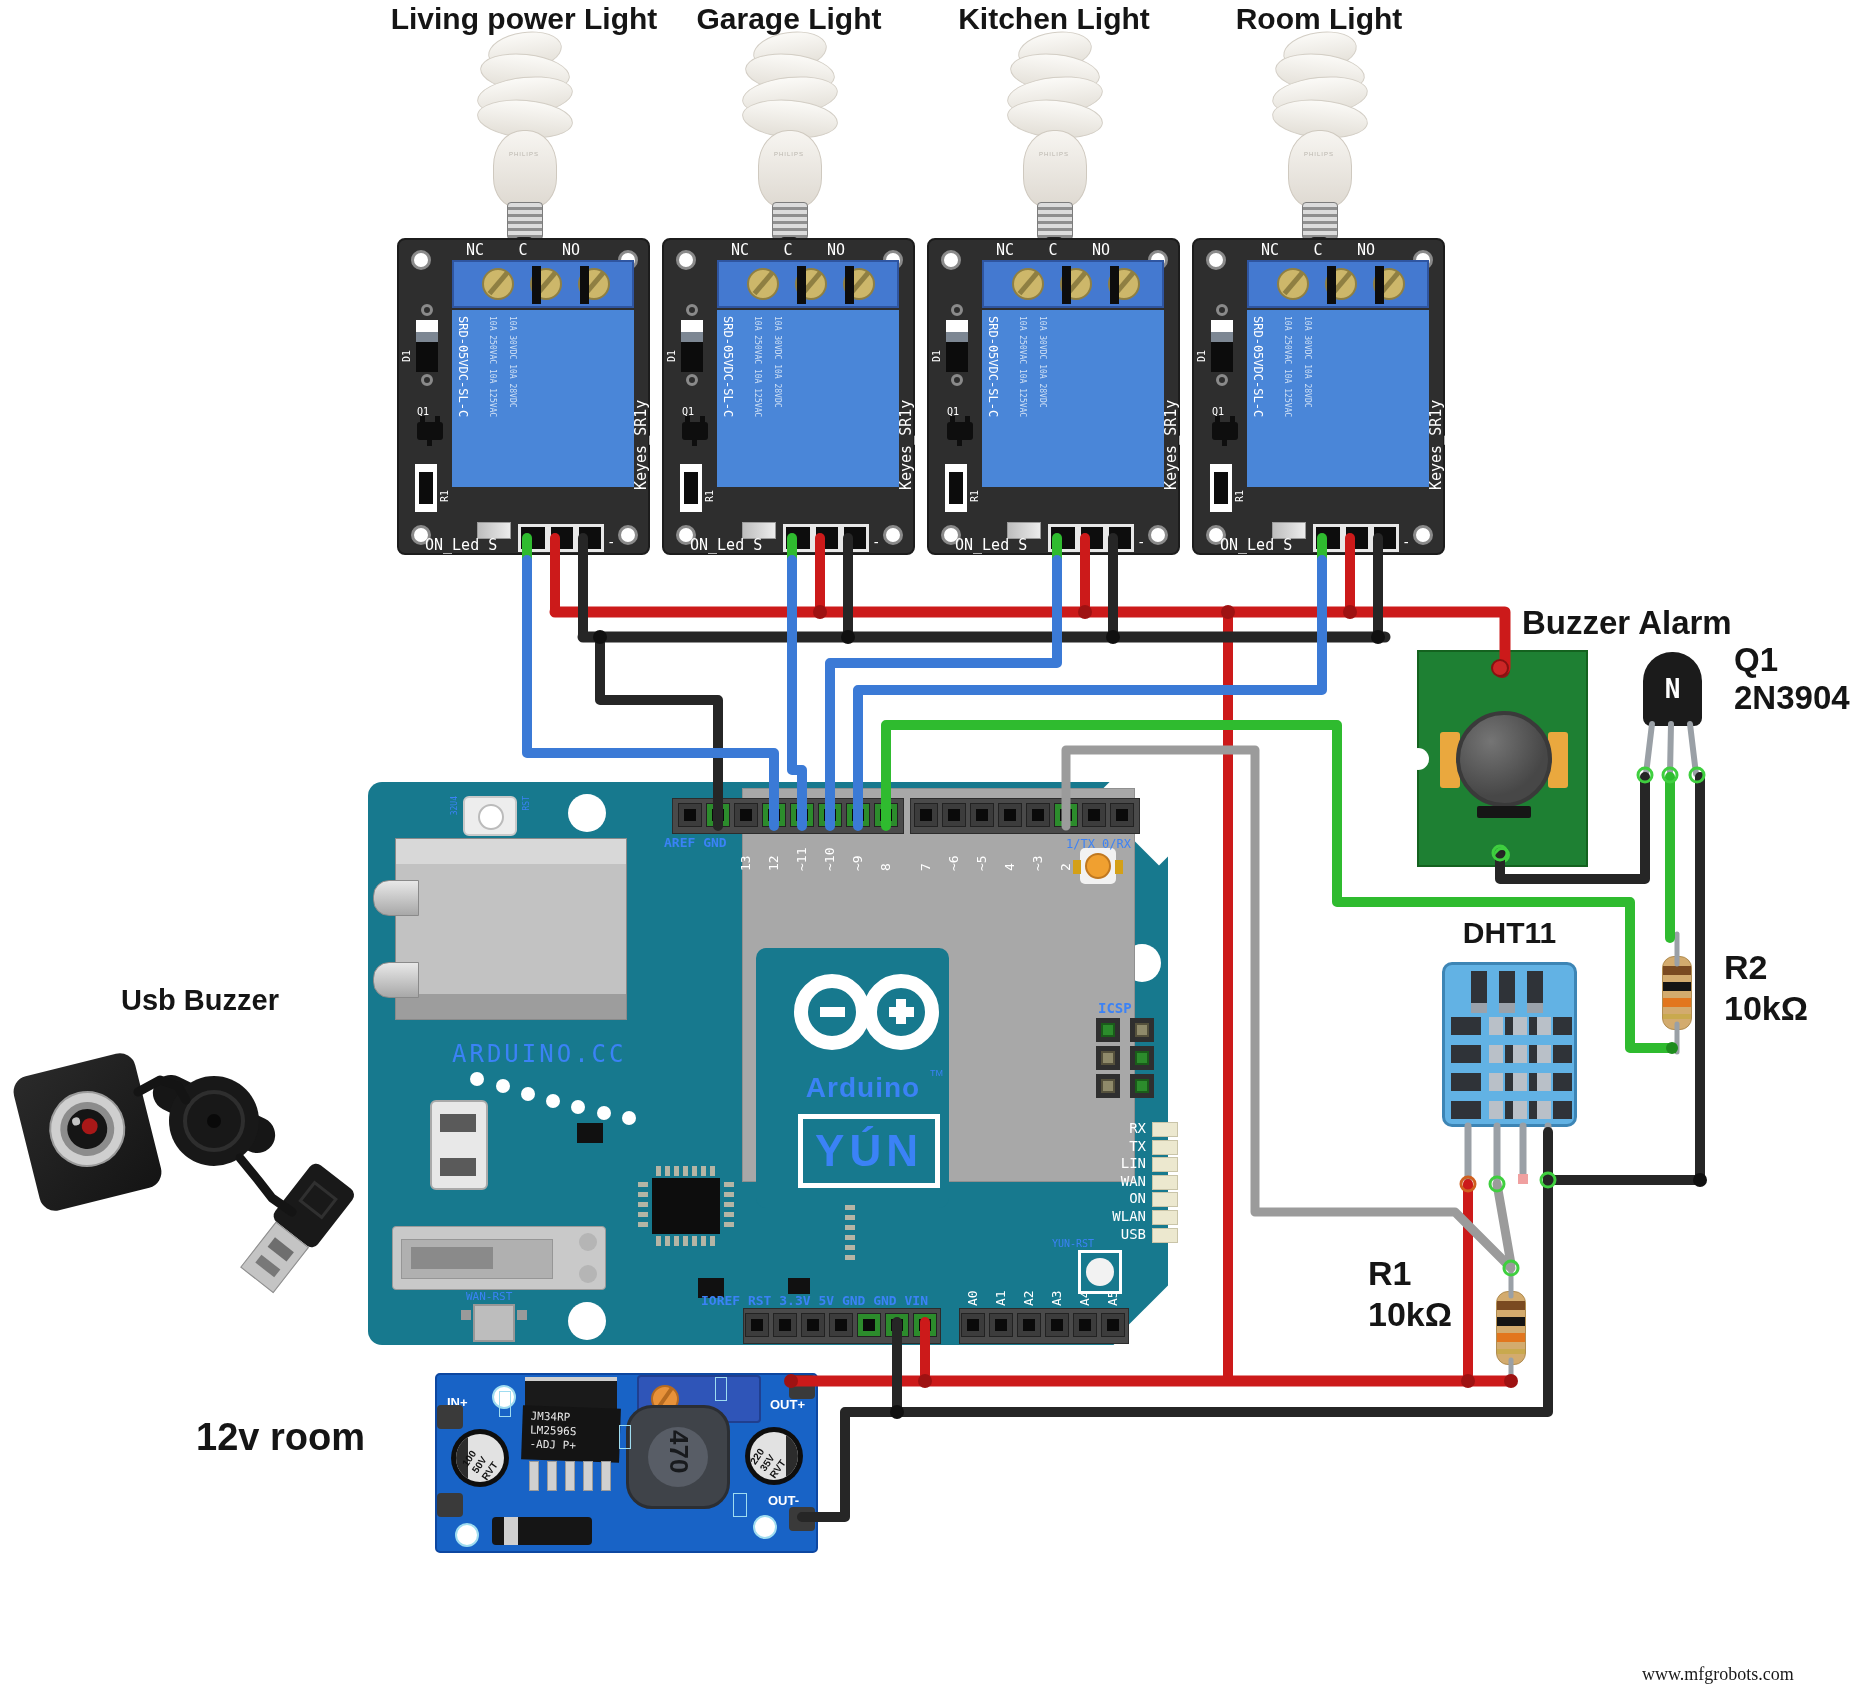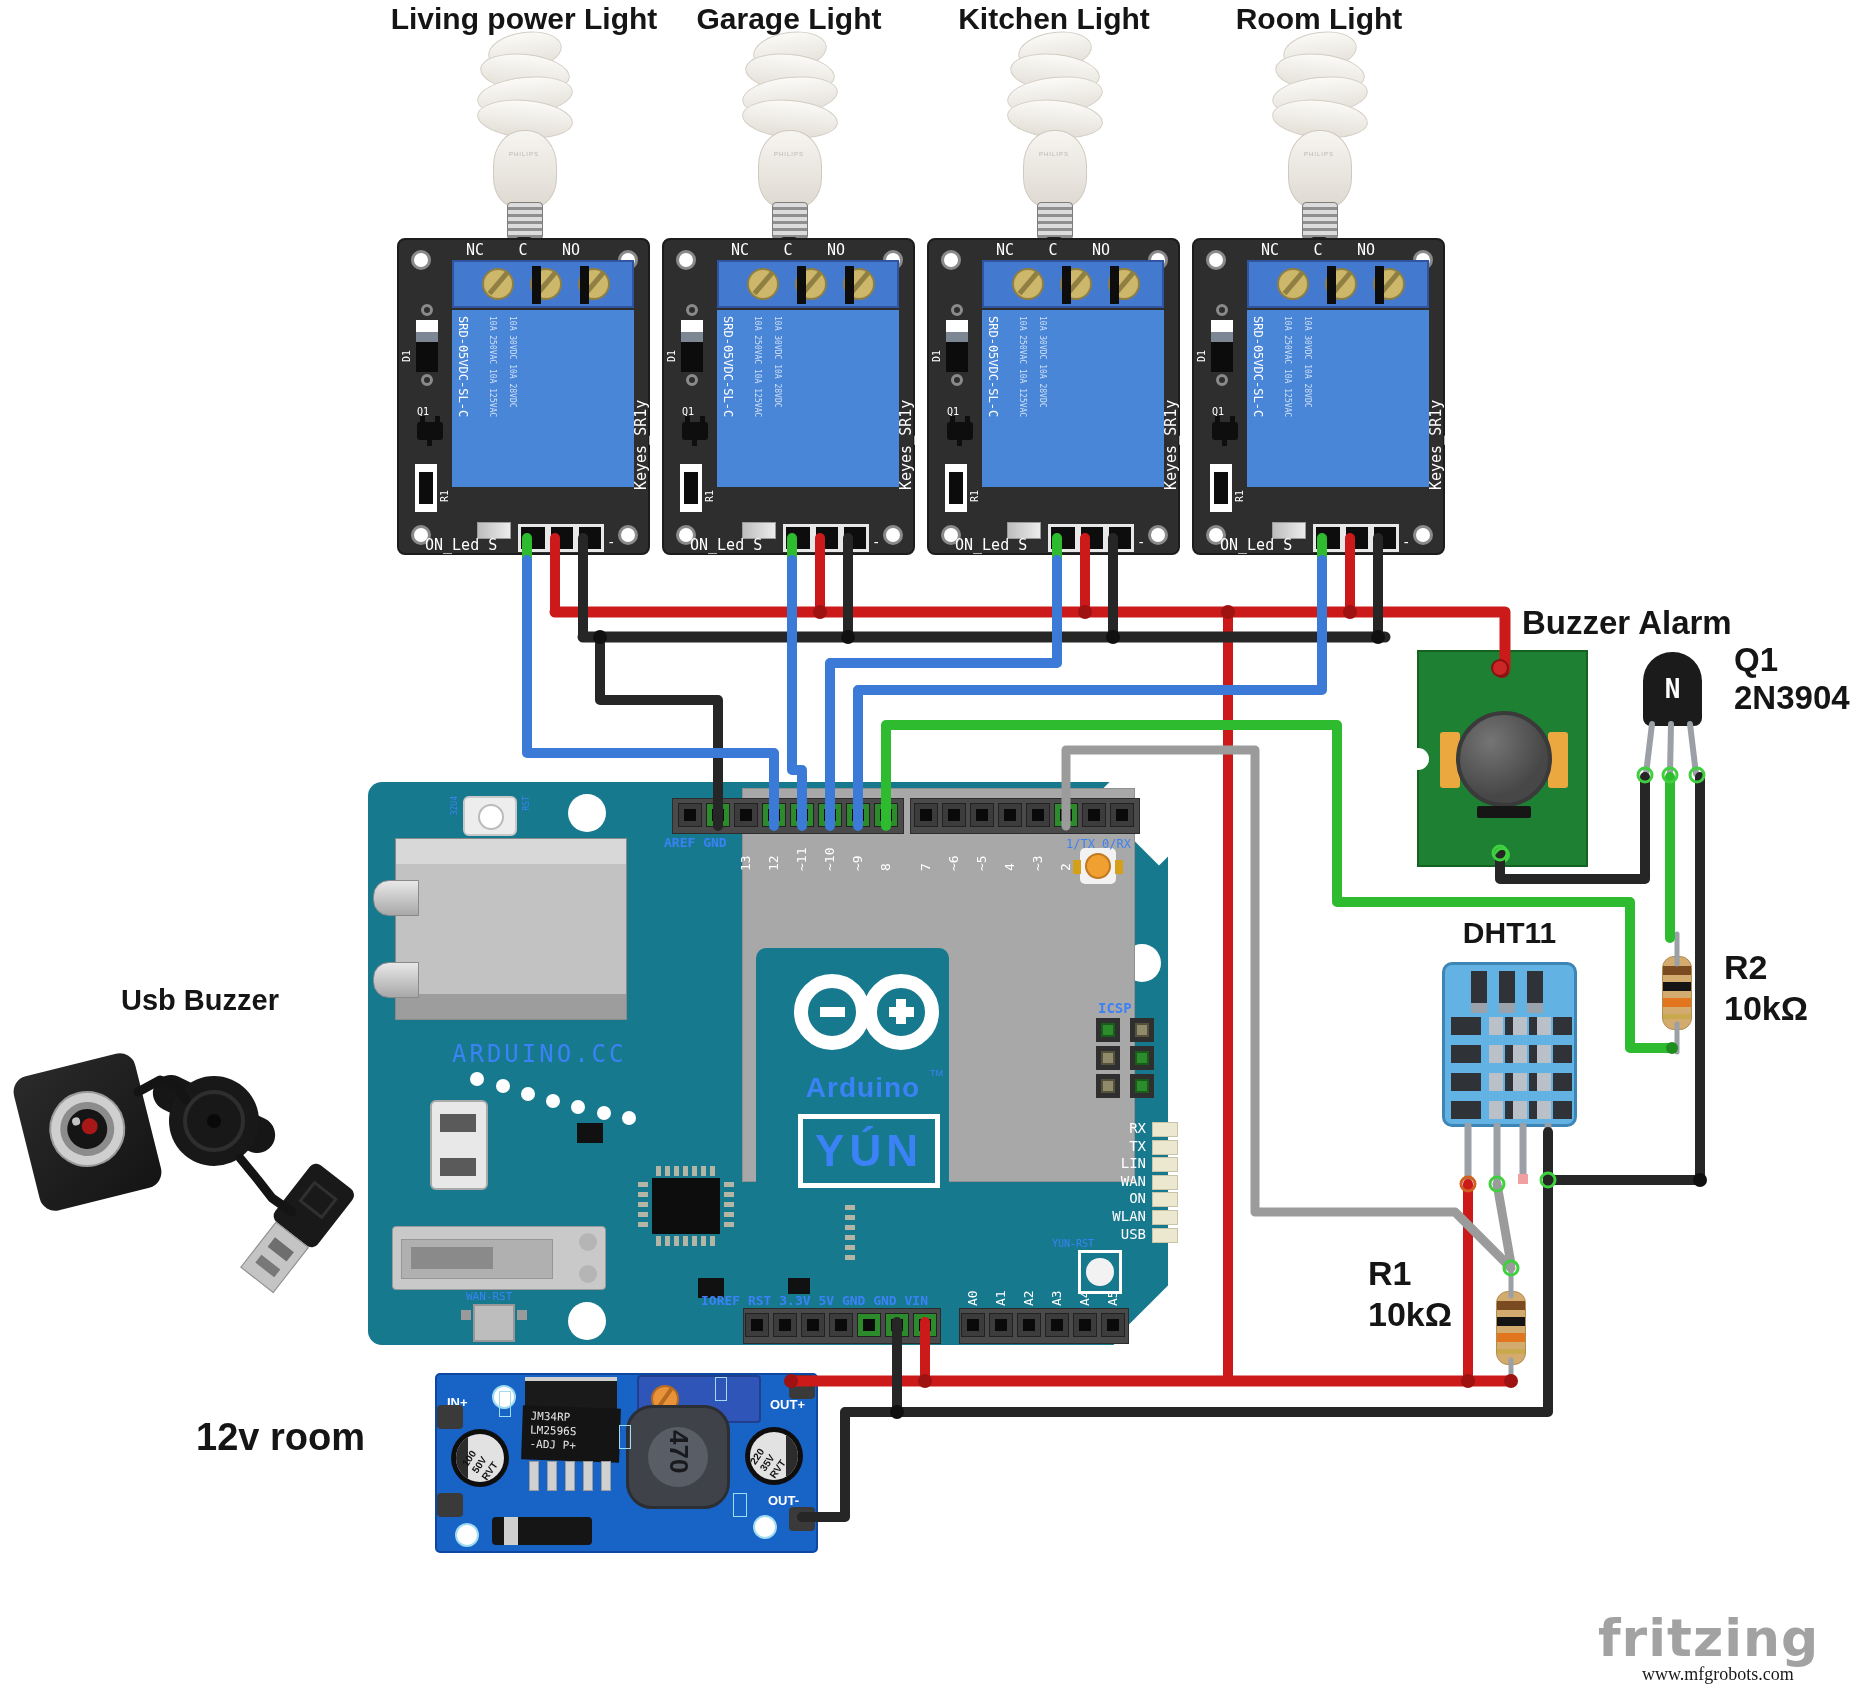--- a/index.html
+++ b/index.html
@@ -726,21 +726,20 @@
   <div class="abs lbl" style="left:1734px;top:641px;font-size:33px">Q1</div>
   <div class="abs lbl" style="left:1734px;top:679px;font-size:33px">2N3904</div>
   <div class="abs lbl center" style="left:1442px;top:916px;width:135px;font-size:30px">DHT11</div>
   <div class="abs lbl" style="left:1724px;top:948px;font-size:34px">R2</div>
   <div class="abs lbl" style="left:1724px;top:989px;font-size:34px">10kΩ</div>
   <div class="abs lbl" style="left:1368px;top:1254px;font-size:34px">R1</div>
   <div class="abs lbl" style="left:1368px;top:1295px;font-size:34px">10kΩ</div>
   <div class="abs lbl center" style="left:90px;top:984px;width:220px;font-size:29px">Usb Buzzer</div>
   <div class="abs lbl" style="left:196px;top:1416px;font-size:38px">12v room</div>
 
-  <div class="abs" style="left:1598px;top:1608px;font-size:52px;font-weight:bold;color:#a2a2a2;font-family:'DejaVu Sans',sans-serif;letter-spacing:1px">fritzing</div>
   <div class="abs" style="left:1642px;top:1664px;font-size:18px;color:#1a1a1a;font-family:'Liberation Serif',serif">www.mfgrobots.com</div>
 
   <div class="abs mono white" style="left:452px;top:1040px;font-size:24px;letter-spacing:3px">ARDUINO.CC</div>
   <div class="abs mono white" style="left:664px;top:835px;font-size:13px;font-weight:bold">AREF GND</div>
   <div class="abs mono white" style="left:1066px;top:837px;font-size:12px;font-weight:normal">1/TX 0/RX</div>
   <div class="abs mono white" style="left:701px;top:1293px;font-size:13px;font-weight:bold">IOREF RST 3.3V 5V GND GND VIN</div>
   <div class="abs mono white" style="left:1098px;top:1000px;font-size:14px;font-weight:bold">ICSP</div>
   <div class="abs mono white" style="left:1052px;top:1238px;font-size:10px">YUN-RST</div>
   <div class="abs mono white" style="left:466px;top:1290px;font-size:11px">WAN-RST</div>
   <div class="abs mono white vup" style="left:450px;top:796px;font-size:8px">32U4</div>

